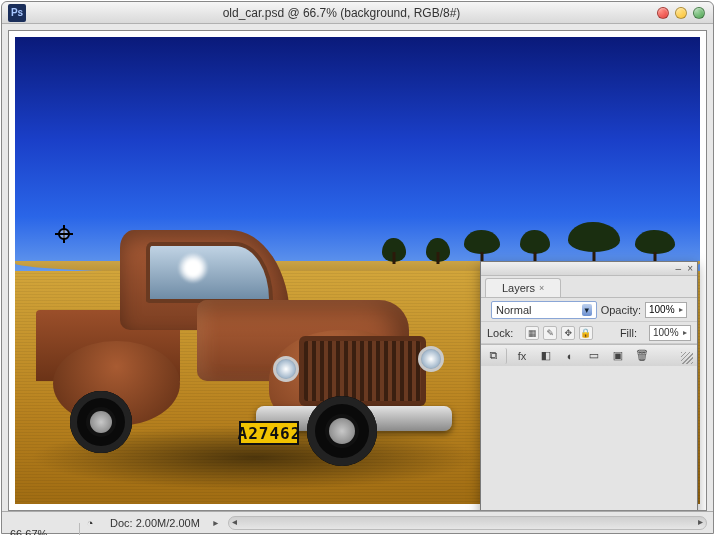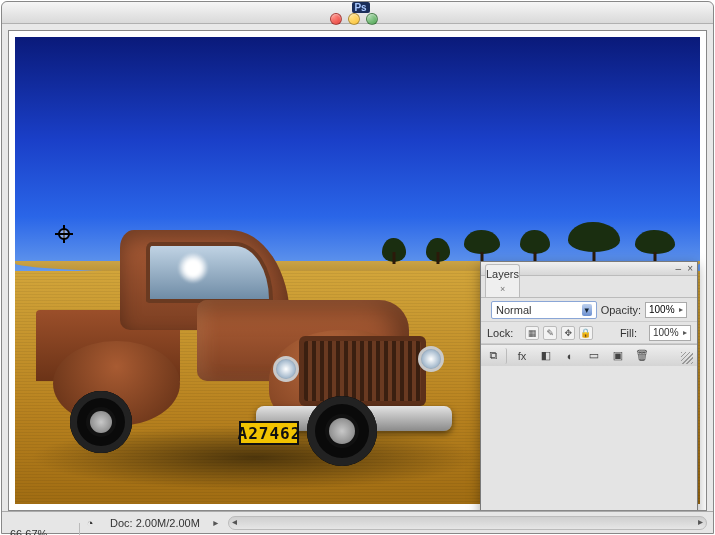--- a/index.html
+++ b/index.html
@@ -1,18 +1,18 @@
 <!DOCTYPE html>
 <html><head>
 <meta charset="utf-8">
 <style>
   * { box-sizing: border-box; margin: 0; padding: 0; font-family: "Lucida Grande", Arial, sans-serif; }
   html, body { width: 715px; height: 535px; background: #fff; overflow: hidden; }
   .window { width: 713px; height: 533px; margin: 1px; border: 1px solid #888; border-radius: 6px 6px 0 0; background: #e8e8e8; display: flex; flex-direction: column; }
-  .titlebar { height: 22px; background: linear-gradient(#f6f6f6, #d9d9d9); border-bottom: 1px solid #b0b0b0; border-radius: 6px 6px 0 0; display: flex; align-items: center; position: relative; flex-direction: column; }
+  .titlebar { height: 22px; background: linear-gradient(#f6f6f6, #d9d9d9); border-bottom: 1px solid #b0b0b0; border-radius: 6px 6px 0 0; display: flex; align-items: center; position: relative; }
   .ps-badge { width: 18px; height: 18px; margin-left: 6px; background: #1a2e5a; color: #a9c8ff; font-size: 10px; font-weight: bold; border-radius: 2px; display: flex; align-items: center; justify-content: center; }
   .title-text { flex: 1; text-align: center; font-size: 12px; color: #333; }
   .traffic { display: flex; gap: 6px; margin-right: 8px; }
   .tl { width: 12px; height: 12px; border-radius: 50%; border: 1px solid rgba(0,0,0,.3); box-shadow: inset 0 1px 2px rgba(255,255,255,.5); }
   .tl.r { background: radial-gradient(circle at 30% 30%, #ff8a80,#e53935); }
   .tl.y { background: radial-gradient(circle at 30% 30%, #ffe082,#fbc02d); }
   .tl.g { background: radial-gradient(circle at 30% 30%, #a5d6a7,#43a047); }
   .canvas-area { flex: 1; background: #fff; margin: 6px 6px 0 6px; border: 1px solid #888; position: relative; overflow: hidden; }
   .img-stage { position: absolute; inset: 6px; overflow: hidden; }
   .sky { position: absolute; left:0; top:0; right:0; height:55%; background: linear-gradient(#0a1a7a 0%, #1a3fc8 40%, #2a66e8 70%, #7fb0ee 100%); }
@@ -47,21 +47,21 @@
   .crosshair::before, .crosshair::after { content:""; position:absolute; background:#000; }
   .crosshair::before { left:8px; top:0; width:2px; height:18px; }
   .crosshair::after { top:8px; left:0; height:2px; width:18px; }
   .crosshair .ring { position:absolute; left:3px; top:3px; width:12px; height:12px; border:2px solid #000; border-radius:50%; background:rgba(255,255,255,.4); }
 
   
   .panel { position:absolute; right:8px; top:230px; width:218px; height:256px; background:#e4e4e4; border:1px solid #7a7a7a; box-shadow: 0 4px 12px rgba(0,0,0,.35); display:flex; flex-direction:column; font-size:11px; }
   .panel-top { height:14px; background: linear-gradient(#f0f0f0,#d7d7d7); border-bottom:1px solid #bbb; display:flex; justify-content:flex-end; align-items:center; gap:6px; padding-right:4px; }
   .panel-top span { font-size:10px; color:#555; cursor:default; }
   .tabrow { height:22px; display:flex; align-items:flex-end; padding:0 4px; border-bottom:1px solid #bbb; background:#e4e4e4; }
-  .tab { padding:3px 0; background:#efefef; border:1px solid #bbb; border-bottom:none; border-radius:3px 3px 0 0; font-size:11px; color:#333; display:flex; align-items:center; gap:4px;flex-direction:column;}
+  .tab { padding:3px 16px; background:#efefef; border:1px solid #bbb; border-bottom:none; border-radius:3px 3px 0 0; font-size:11px; color:#333; display:flex; align-items:center; gap:4px;}
   .tab .x { font-size:9px; color:#777; }
   .row1 { height:24px; display:flex; align-items:center; padding:0 10px; gap:4px; border-bottom:1px solid #ccc; }
   .blend { flex:1; height:18px; background:#fff; border:1px solid #8aa6d6; border-radius:2px; display:flex; align-items:center; justify-content:space-between; padding:0 4px; font-size:11px; color:#333; }
   .blend .arr { width:10px; height:12px; background:linear-gradient(#bcd0ef,#6b8fcf); border-radius:2px; font-size:9px; color:#123; display:flex; align-items:center; justify-content:center; }
   .lbl { color:#333; }
   .valbox { width:42px; height:16px; background:#fff; border:1px solid #aaa; font-size:10px; display:flex; align-items:center; justify-content:space-between; padding:0 3px; }
   .valbox .carrow { font-size:8px; color:#555; }
   .row2 { height:22px; display:flex; align-items:center; padding:0 6px; gap:12px; border-bottom:1px solid #ccc; color:#333; }
   .lockicons { display:flex; gap:4px; align-items:center; }
   .li { width:14px; height:14px; border:1px solid #bbb; background:#f3f3f3; border-radius:2px; font-size:9px; display:flex; align-items:center; justify-content:center; color:#555; }
@@ -89,20 +89,21 @@
   .status .scroll { flex:1; height:14px; margin:0 6px; background: linear-gradient(#cfcfcf,#e6e6e6); border:1px solid #bbb; border-radius:7px; position:relative; }
   .status .scroll::before{content:"◂";position:absolute;left:3px;top:-1px;color:#555;font-size:10px;}
   .status .scroll::after{content:"▸";position:absolute;right:3px;top:-1px;color:#555;font-size:10px;}
 </style>
 </head>
 <body>
 
 <div class="window">
   <div class="titlebar">
     <div class="ps-badge">Ps</div>
+    <div class="title-text">old_car.psd @ 66.7% (background, RGB/8#)</div>
     <div class="traffic">
       <div class="tl r"></div>
       <div class="tl y"></div>
       <div class="tl g"></div>
     </div>
   </div>
 
   <div class="canvas-area">
     <div class="img-stage">
       <div class="sky"></div>

